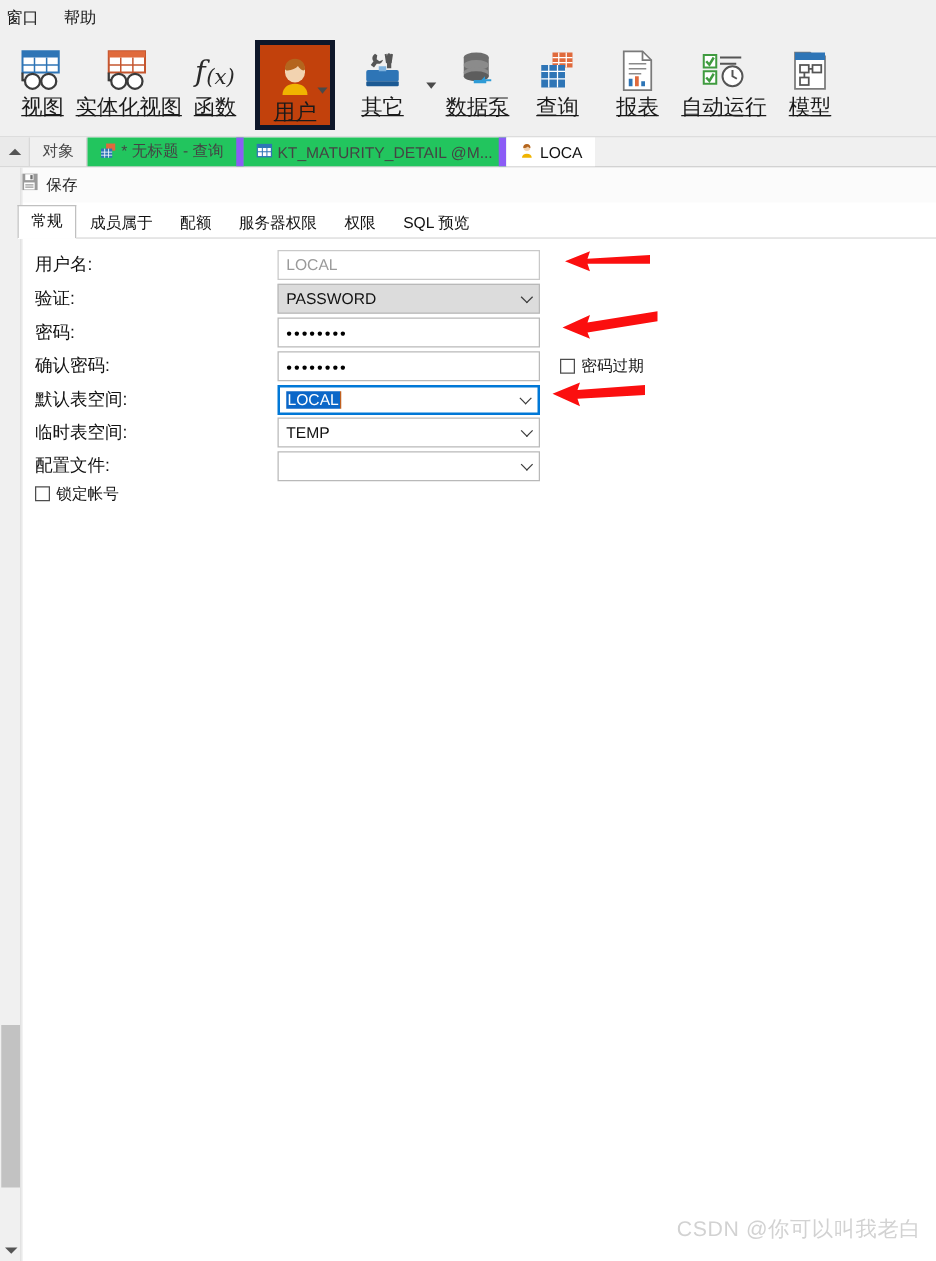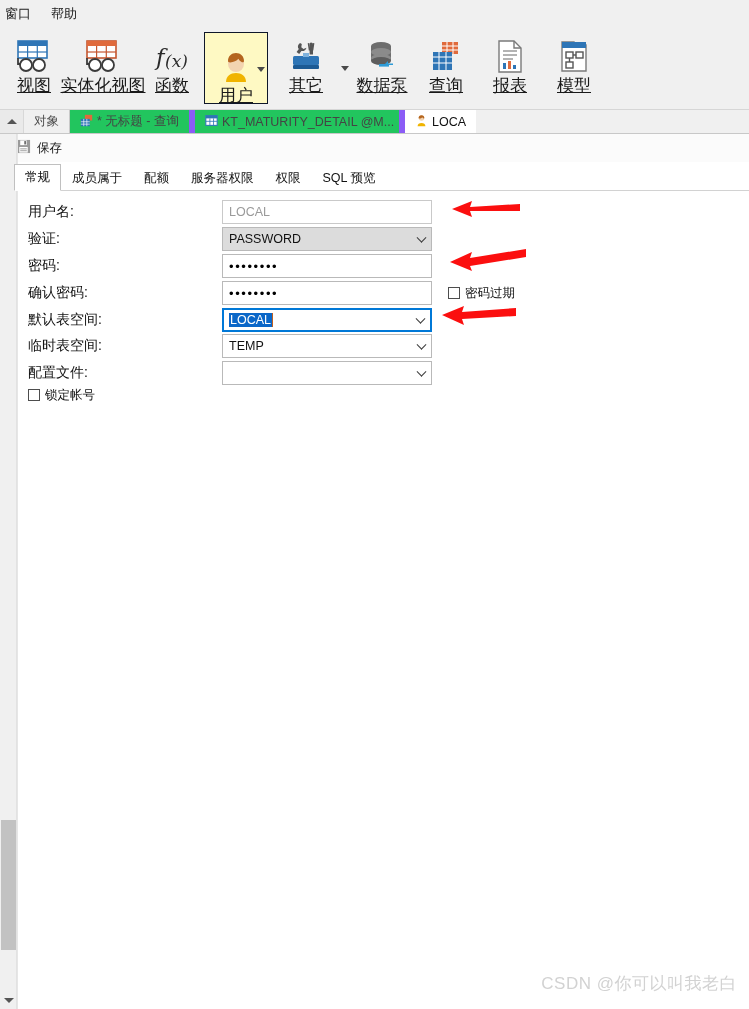--- a/index.html
+++ b/index.html
@@ -29,21 +29,21 @@
     position:absolute; left:0; top:28px; width:749px; height:82px;
     background:#f0f0f0; border-bottom:1px solid #d6d6d6;
     display:flex; align-items:flex-start; padding-left:2px;
   }
   .rb {
     width:64px; height:72px; margin-top:4px;
     display:flex; flex-direction:column; align-items:center; justify-content:flex-start;
     position:relative;
   }
   .rb.wide { width:74px; }
-  .rb.sel { background:#fef9c3; border:1px solid #0f172a;justify-content:flex-end; }
+  .rb.sel { background:#c2410c; border:4px solid #0f172a; }
   .rb .glyph { height:44px; display:flex; align-items:center; justify-content:center; margin-top:3px;}
   .rb .cap { font-size:17px; color:#1a1a1a; line-height:14px; white-space:nowrap;text-decoration:underline; }
   .rb .drop {
     position:absolute; right:-11px; top:34px;
     width:0;height:0;border-left:4px solid transparent;border-right:4px solid transparent;
     border-top:5px solid #4a4a4a;
   }
   .rb.sel .drop { right:2px; }
 
   
@@ -267,20 +267,37 @@
               <line x1="10" y1="20" x2="20" y2="20"></line>
             </g>
           <rect x="10" y="24" width="3" height="6" fill="#2e75b6"></rect>
           <rect x="15" y="22" width="3" height="8" fill="#e06a3c"></rect>
           <rect x="20" y="26" width="3" height="4" fill="#2e75b6"></rect>
         </svg>
       </div>
       <div class="cap">报表</div>
     </div>
 
+    <div class="rb wide">
+      <div class="glyph">
+        <svg width="38" height="36" viewBox="0 0 38 36">
+          <rect x="3" y="5" width="10" height="10" fill="#ffffff" stroke="#3f9b3f" stroke-width="1.6"></rect>
+          <path d="M5 10l2.5 2.8L11 7" fill="none" stroke="#3f9b3f" stroke-width="2"></path>
+          <rect x="3" y="18" width="10" height="10" fill="#ffffff" stroke="#3f9b3f" stroke-width="1.6"></rect>
+          <path d="M5 23l2.5 2.8L11 20" fill="none" stroke="#3f9b3f" stroke-width="2"></path>
+          <g stroke="#555" stroke-width="1.6">
+              <line x1="16" y1="7" x2="33" y2="7"></line>
+              <line x1="16" y1="12" x2="29" y2="12"></line>
+            </g>
+          <circle cx="26" cy="22" r="8" fill="#ffffff" stroke="#555" stroke-width="1.6"></circle>
+          <path d="M26 17v5l3.5 2" fill="none" stroke="#555" stroke-width="1.6"></path>
+        </svg>
+      </div>
+      <div class="cap">自动运行</div>
+    </div>
 
     <div class="rb">
       <div class="glyph">
         <svg width="34" height="36" viewBox="0 0 34 36">
           <path d="M5 3h12l3 3h9v26H5z" fill="#ffffff" stroke="#7a7a7a" stroke-width="1.4"></path>
           <rect x="5" y="3" width="24" height="6" fill="#2e75b6"></rect>
           <rect x="9" y="13" width="7" height="6" fill="#ffffff" stroke="#555" stroke-width="1.4"></rect>
           <rect x="19" y="13" width="7" height="6" fill="#ffffff" stroke="#555" stroke-width="1.4"></rect>
           <rect x="9" y="23" width="7" height="6" fill="#ffffff" stroke="#555" stroke-width="1.4"></rect>
           <line x1="16" y1="16" x2="19" y2="16" stroke="#555" stroke-width="1.4"></line>

